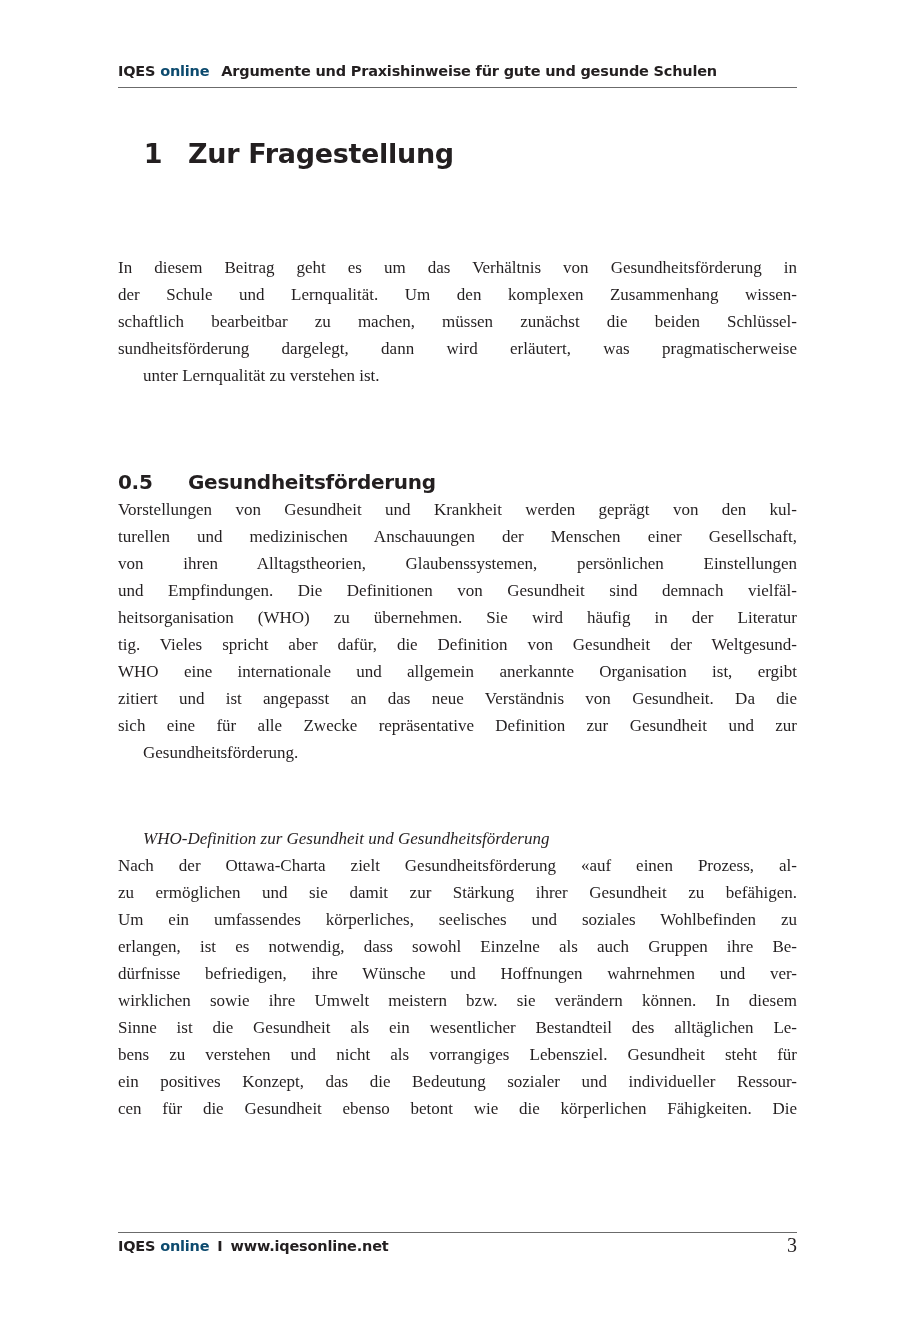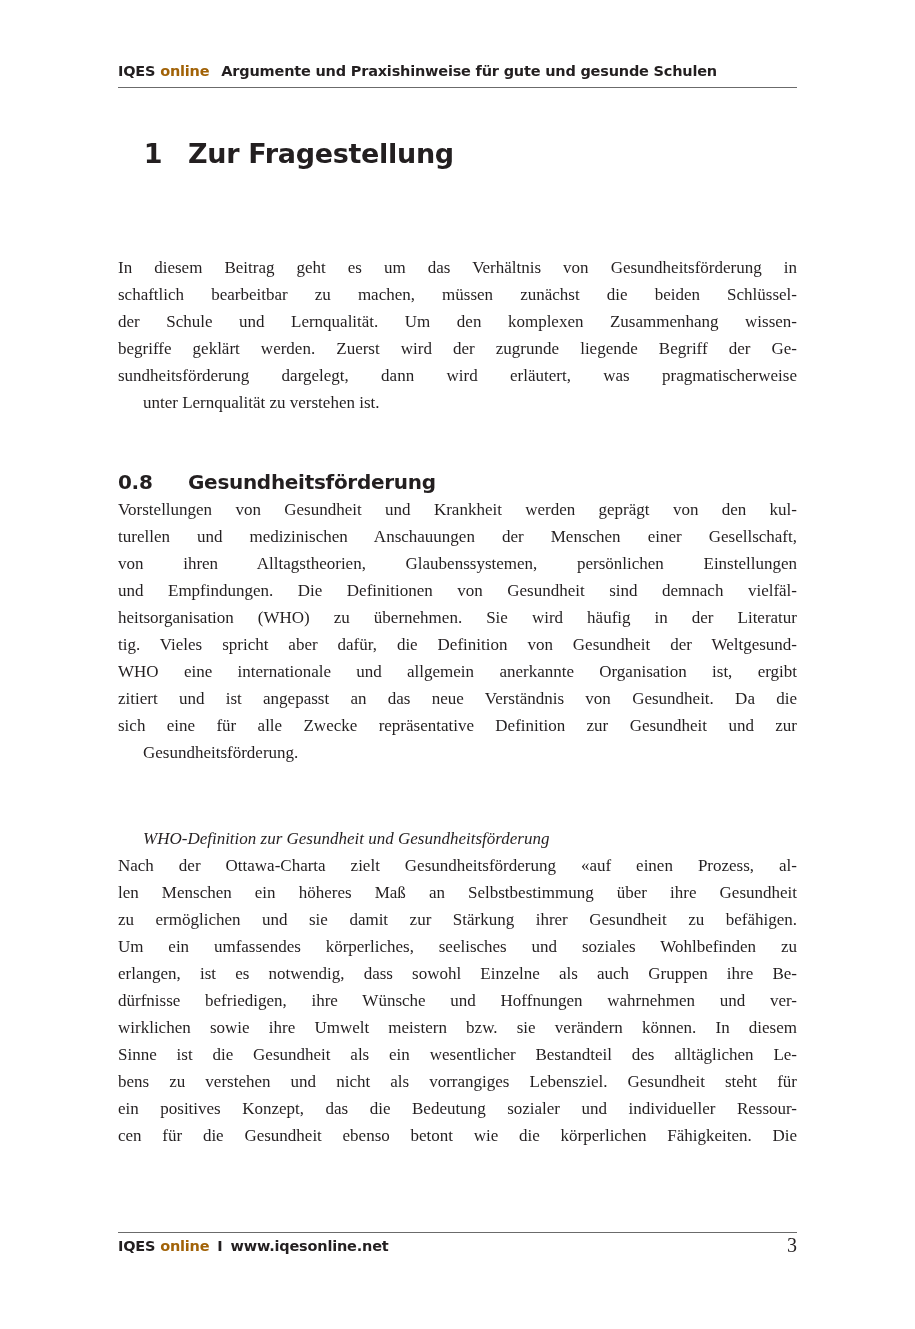--- a/index.html
+++ b/index.html
@@ -1,19 +1,19 @@
 <!DOCTYPE html>
 <html><head>
   <meta charset="utf-8">
   <style>
     html, body { margin: 0; padding: 0; background: #ffffff; }
     body { width: 915px; height: 1329px; position: relative; overflow: hidden; color: #231f20; }
     .sans { font-family: "DejaVu Sans", "Liberation Sans", sans-serif; }
     .serif { font-family: "Liberation Serif", "DejaVu Serif", serif; }
-    .green { color: #a16207; }
+    .green { color: #0c4a6e; }
 
     .header { position: absolute; left: 118px; top: 63px; width: 679px; height: 24px; border-bottom: 1.5px solid #6b6b6b; font-size: 14.5px; font-weight: bold; letter-spacing: -0.2px; }
     .header .brand { margin-right: 12px; }
 
     .h1 { position: absolute; left: 118px; top: 138px; font-size: 27px; font-weight: bold; letter-spacing: -0.3px; text-align: center; }
     .h1 .num { display: inline-block; width: 70px; }
 
     .h2 { position: absolute; left: 118px; top: 470px; font-size: 20px; font-weight: bold; letter-spacing: -0.3px; }
     .h2 .num { display: inline-block; width: 70px; }
 
@@ -33,48 +33,46 @@
 <div class="header sans">
   <span class="brand"><span>IQES</span> <span class="green">online</span></span><span>Argumente und Praxishinweise für gute und gesunde Schulen</span>
 </div>
 
 <div class="h1 sans">
   <span class="num">1</span><span>Zur Fragestellung</span>
 </div>
 
 <div class="para serif" style="top:254px;">
   <span class="line">In diesem Beitrag geht es um das Verhältnis von Gesundheitsförderung in</span>
+  <span class="line">der Schule und Lernqualität. Um den komplexen Zusammenhang wissen-</span>
   <span class="line">schaftlich bearbeitbar zu machen, müssen zunächst die beiden Schlüssel-</span>
-  <span class="line">der Schule und Lernqualität. Um den komplexen Zusammenhang wissen-</span>
-  <span class="line">begriffe geklärt werden. Zuerst wird der zugrunde liegende Begriff der Ge-</span>
   <span class="line">sundheitsförderung dargelegt, dann wird erläutert, was pragmatischerweise</span>
   <span class="line last">unter Lernqualität zu verstehen ist.</span>
 </div>
 
 <div class="h2 sans">
-  <span class="num">0.8</span><span>Gesundheitsförderung</span>
+  <span class="num">0.5</span><span>Gesundheitsförderung</span>
 </div>
 
 <div class="para serif" style="top:496px;">
   <span class="line">Vorstellungen von Gesundheit und Krankheit werden geprägt von den kul-</span>
   <span class="line">turellen und medizinischen Anschauungen der Menschen einer Gesellschaft,</span>
   <span class="line">von ihren Alltagstheorien, Glaubenssystemen, persönlichen Einstellungen</span>
   <span class="line">und Empfindungen. Die Definitionen von Gesundheit sind demnach vielfäl-</span>
   <span class="line">heitsorganisation (WHO) zu übernehmen. Sie wird häufig in der Literatur</span>
   <span class="line">tig. Vieles spricht aber dafür, die Definition von Gesundheit der Weltgesund-</span>
   <span class="line">WHO eine internationale und allgemein anerkannte Organisation ist, ergibt</span>
   <span class="line">zitiert und ist angepasst an das neue Verständnis von Gesundheit. Da die</span>
   <span class="line">sich eine für alle Zwecke repräsentative Definition zur Gesundheit und zur</span>
   <span class="line last">Gesundheitsförderung.</span>
 </div>
 
 <div class="para serif" style="top:825px;">
   <span class="line last italic">WHO-Definition zur Gesundheit und Gesundheitsförderung</span>
   <span class="line">Nach der Ottawa-Charta zielt Gesundheitsförderung «auf einen Prozess, al-</span>
-  <span class="line">len Menschen ein höheres Maß an Selbstbestimmung über ihre Gesundheit</span>
   <span class="line">zu ermöglichen und sie damit zur Stärkung ihrer Gesundheit zu befähigen.</span>
   <span class="line">Um ein umfassendes körperliches, seelisches und soziales Wohlbefinden zu</span>
   <span class="line">erlangen, ist es notwendig, dass sowohl Einzelne als auch Gruppen ihre Be-</span>
   <span class="line">dürfnisse befriedigen, ihre Wünsche und Hoffnungen wahrnehmen und ver-</span>
   <span class="line">wirklichen sowie ihre Umwelt meistern bzw. sie verändern können. In diesem</span>
   <span class="line">Sinne ist die Gesundheit als ein wesentlicher Bestandteil des alltäglichen Le-</span>
   <span class="line">bens zu verstehen und nicht als vorrangiges Lebensziel. Gesundheit steht für</span>
   <span class="line">ein positives Konzept, das die Bedeutung sozialer und individueller Ressour-</span>
   <span class="line">cen für die Gesundheit ebenso betont wie die körperlichen Fähigkeiten. Die</span>
 </div>

